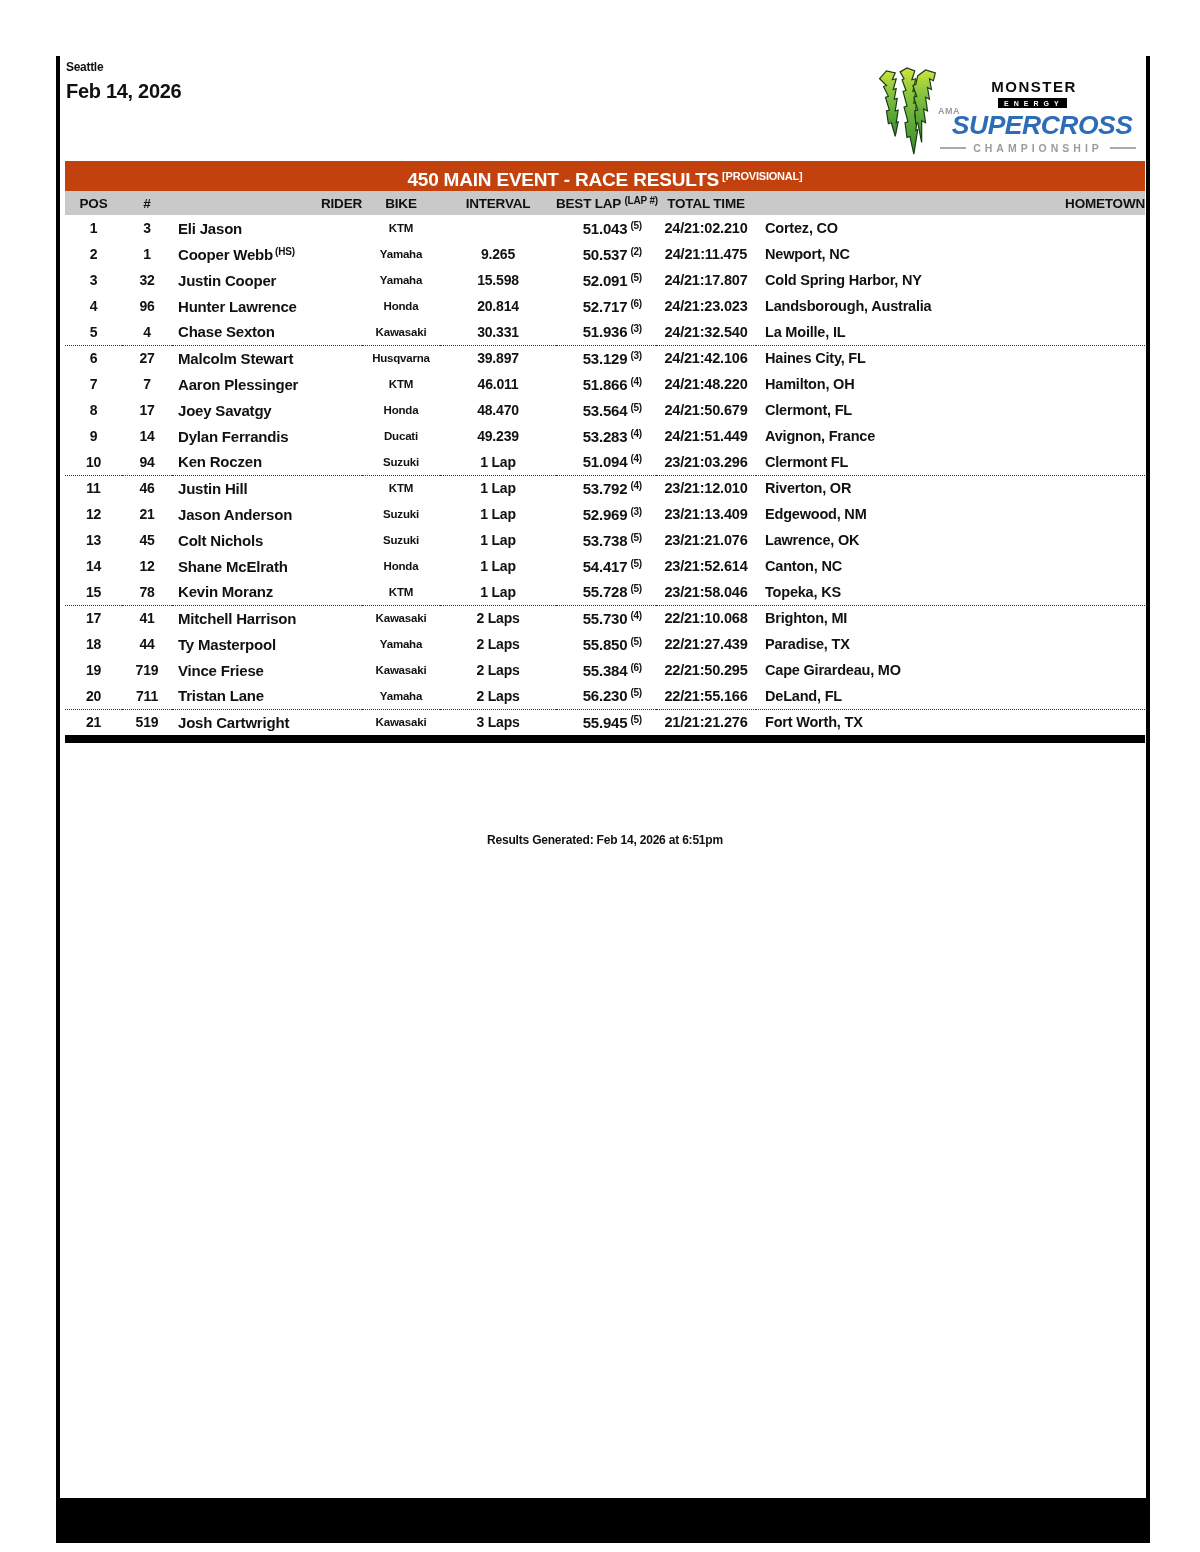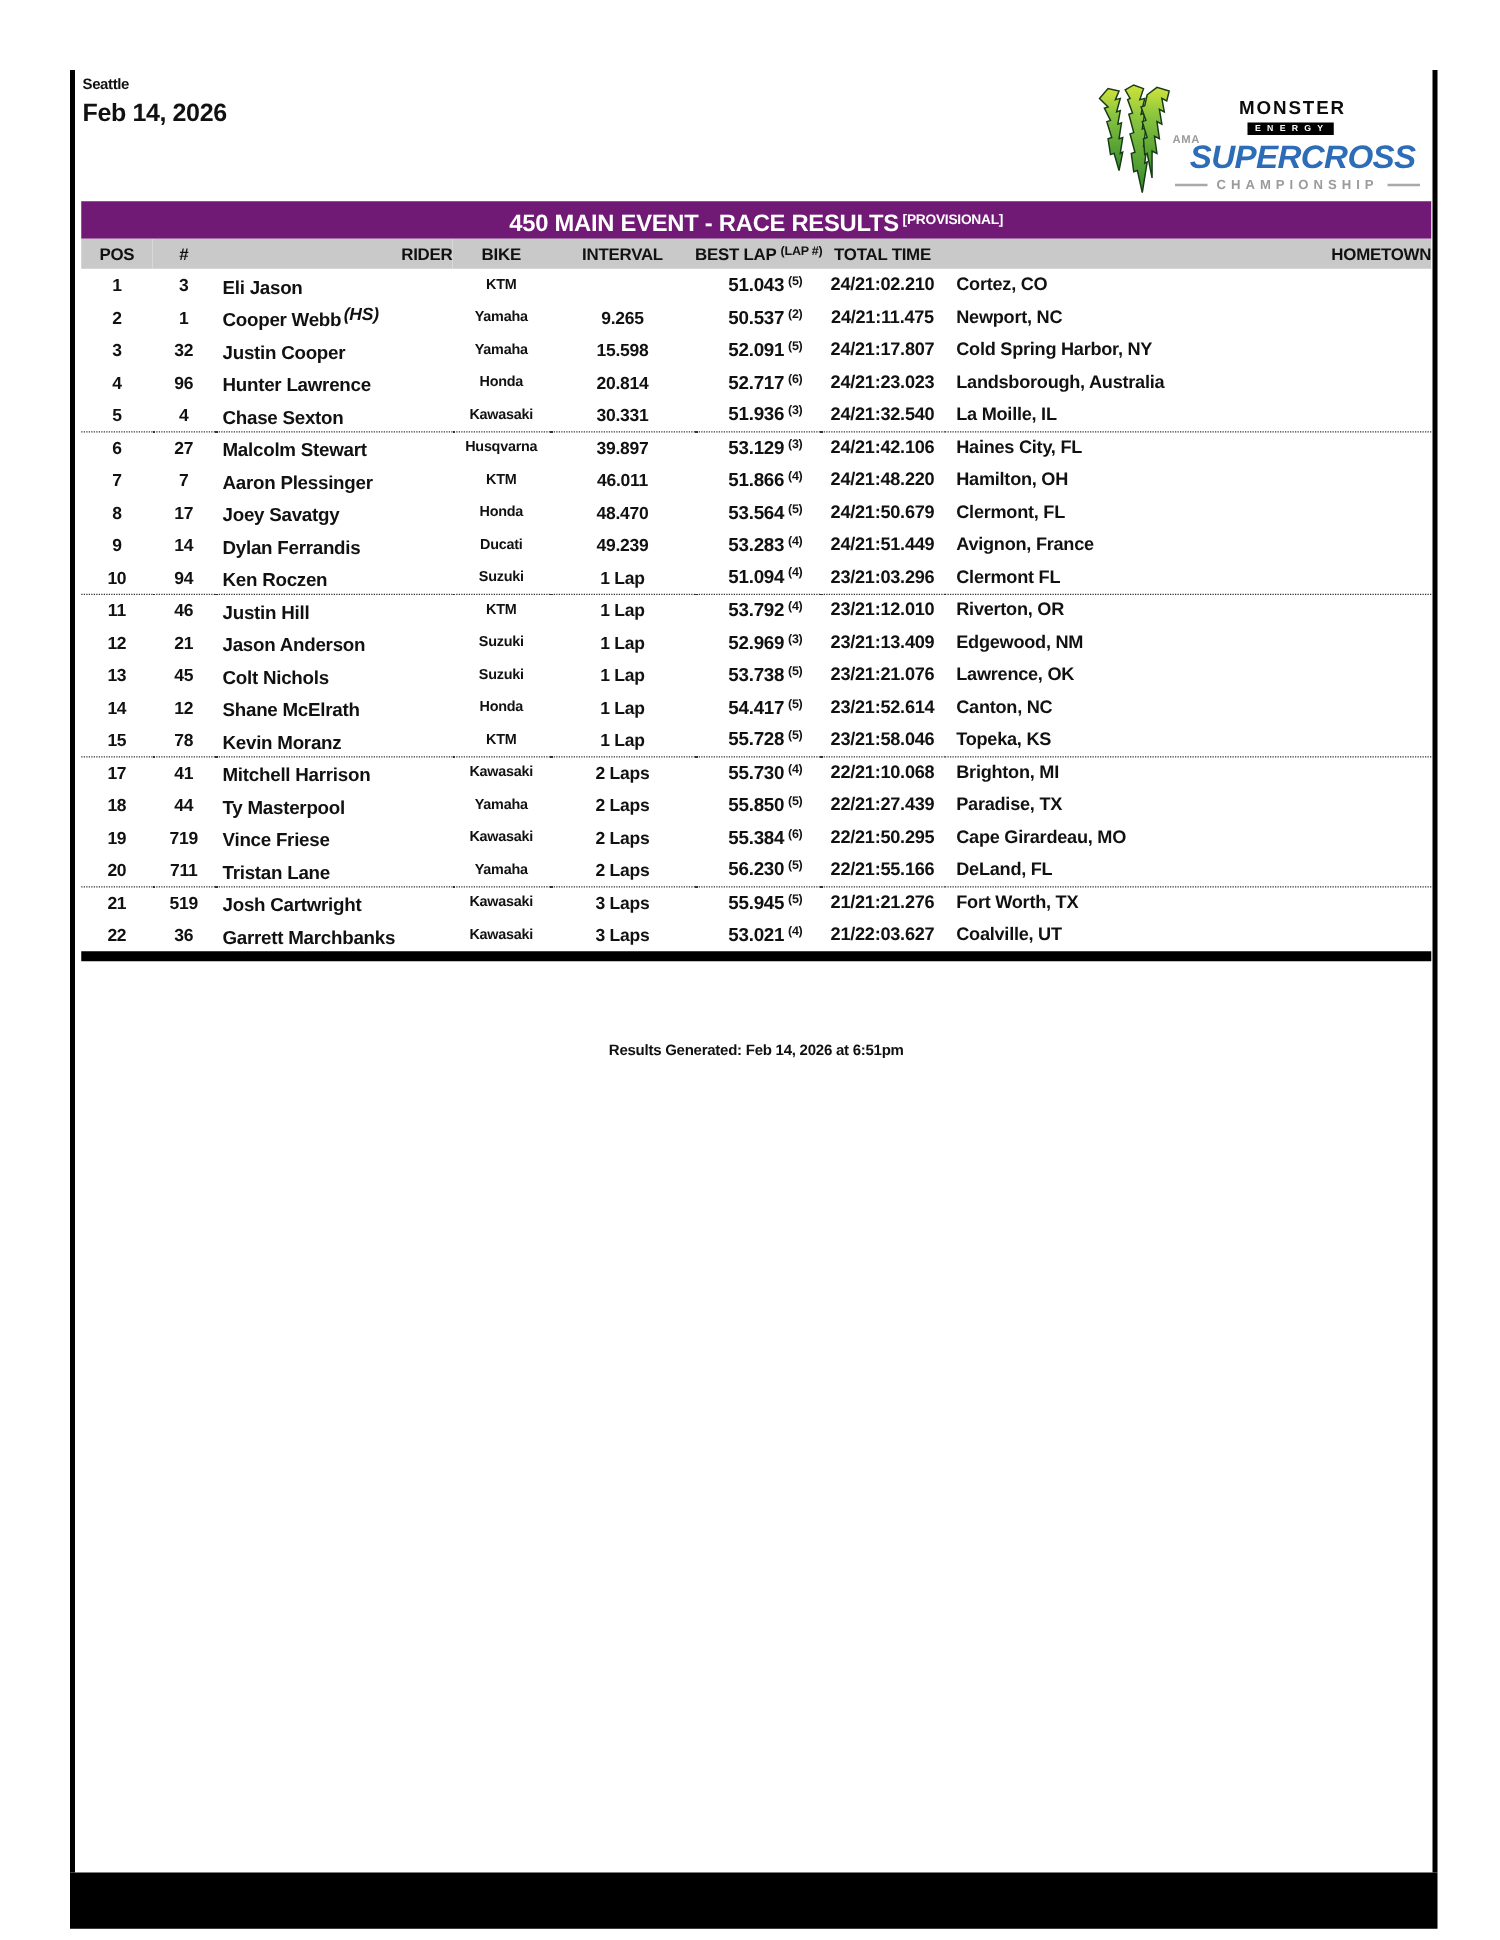--- a/index.html
+++ b/index.html
@@ -27,32 +27,32 @@
   .ama-word { position:absolute; left:64px; top:40px; font-size:9px; font-weight:900; color:#9b9b9b; letter-spacing:0.5px; }
   .supercross-word { position:absolute; left:60px; top:44px; width:212px; text-align:center;
       font-size:26px; font-weight:900; font-style:italic; color:#2d6db8; letter-spacing:-0.5px;
       transform:scaleX(1.02); transform-origin:left; white-space:nowrap; }
   .championship-row { position:absolute; left:58px; top:76px; width:212px; display:flex; align-items:center; justify-content:center; gap:7px; }
   .champ-line { width:26px; height:2px; background:#a9a9a9; }
   .championship-word { font-size:10.5px; font-weight:700; letter-spacing:4px; color:#9b9b9b; white-space:nowrap; }
 
   
   .results { position:absolute; left:65px; top:161px; width:1080px; }
-  .title-bar { background:#701a75; color:#fff; height:30px; line-height:30px; text-align:center;
+  .title-bar { background:#c2410c; color:#fff; height:30px; line-height:30px; text-align:center;
       font-size:19px; font-weight:700; letter-spacing:-0.2px; }
   .title-bar sup { font-size:11px; vertical-align:6px; margin-left:3px; font-weight:700; }
   table { border-collapse:collapse; table-layout:fixed; width:1080px; }
   col.c-pos{width:57px} col.c-num{width:50px} col.c-rider{width:190px} col.c-bike{width:78px}
   col.c-int{width:116px} col.c-blap{width:100px} col.c-tot{width:100px} col.c-home{width:389px}
   thead th { background:#c9c9c9; height:24px; font-size:13.5px; font-weight:700; letter-spacing:-0.2px; white-space:nowrap; }
   thead th.left { text-align:right; padding-left:6px; }
   thead th sup { font-size:10px; vertical-align:4px; font-weight:700; }
   tbody td { height:26px; font-weight:700; font-size:14px; letter-spacing:-0.2px; text-align:center; vertical-align:middle; white-space:nowrap; }
   tbody td.rider { text-align:left; padding-left:6px; font-size:15px; }
-  tbody td.rider sup { font-size:14px; vertical-align:5px; margin-left:2px;font-style:italic; }
+  tbody td.rider sup { font-size:10px; vertical-align:5px; margin-left:2px; }
   tbody td.bike { font-size:11.5px; }
   tbody td.bestlap { text-align:right; padding-right:14px; font-size:15px; }
   tbody td.bestlap sup { font-size:10px; vertical-align:5px; margin-left:3px; }
   tbody td.total { font-size:14.5px; }
   tbody td.hometown { text-align:left; padding-left:9px; font-size:14.5px; }
   tbody tr.group-end td { border-bottom:1px dotted #333; }
   .table-bottom { height:8px; background:#000; }
   .generated { position:absolute; left:65px; top:833px; width:1080px; text-align:center;
       font-size:12px; font-weight:700; letter-spacing:-0.2px; }
 </style>
@@ -315,30 +315,20 @@
           <tr>
     <td class="pos">21</td>
     <td class="num">519</td>
     <td class="rider"><span>Josh Cartwright</span><sup></sup></td>
     <td class="bike">Kawasaki</td>
     <td class="interval">3 Laps</td>
     <td class="bestlap"><span>55.945</span><sup>(5)</sup></td>
     <td class="total">21/21:21.276</td>
     <td class="hometown">Fort Worth, TX</td>
   </tr>
-          <tr>
-    <td class="pos">22</td>
-    <td class="num">36</td>
-    <td class="rider"><span>Garrett Marchbanks</span><sup></sup></td>
-    <td class="bike">Kawasaki</td>
-    <td class="interval">3 Laps</td>
-    <td class="bestlap"><span>53.021</span><sup>(4)</sup></td>
-    <td class="total">21/22:03.627</td>
-    <td class="hometown">Coalville, UT</td>
-  </tr>
         </tbody>
     </table>
     <div class="table-bottom"></div>
   </div>
 
   <div class="generated">Results Generated: Feb 14, 2026 at 6:51pm</div>
 
 </div>
 
 </body></html>

